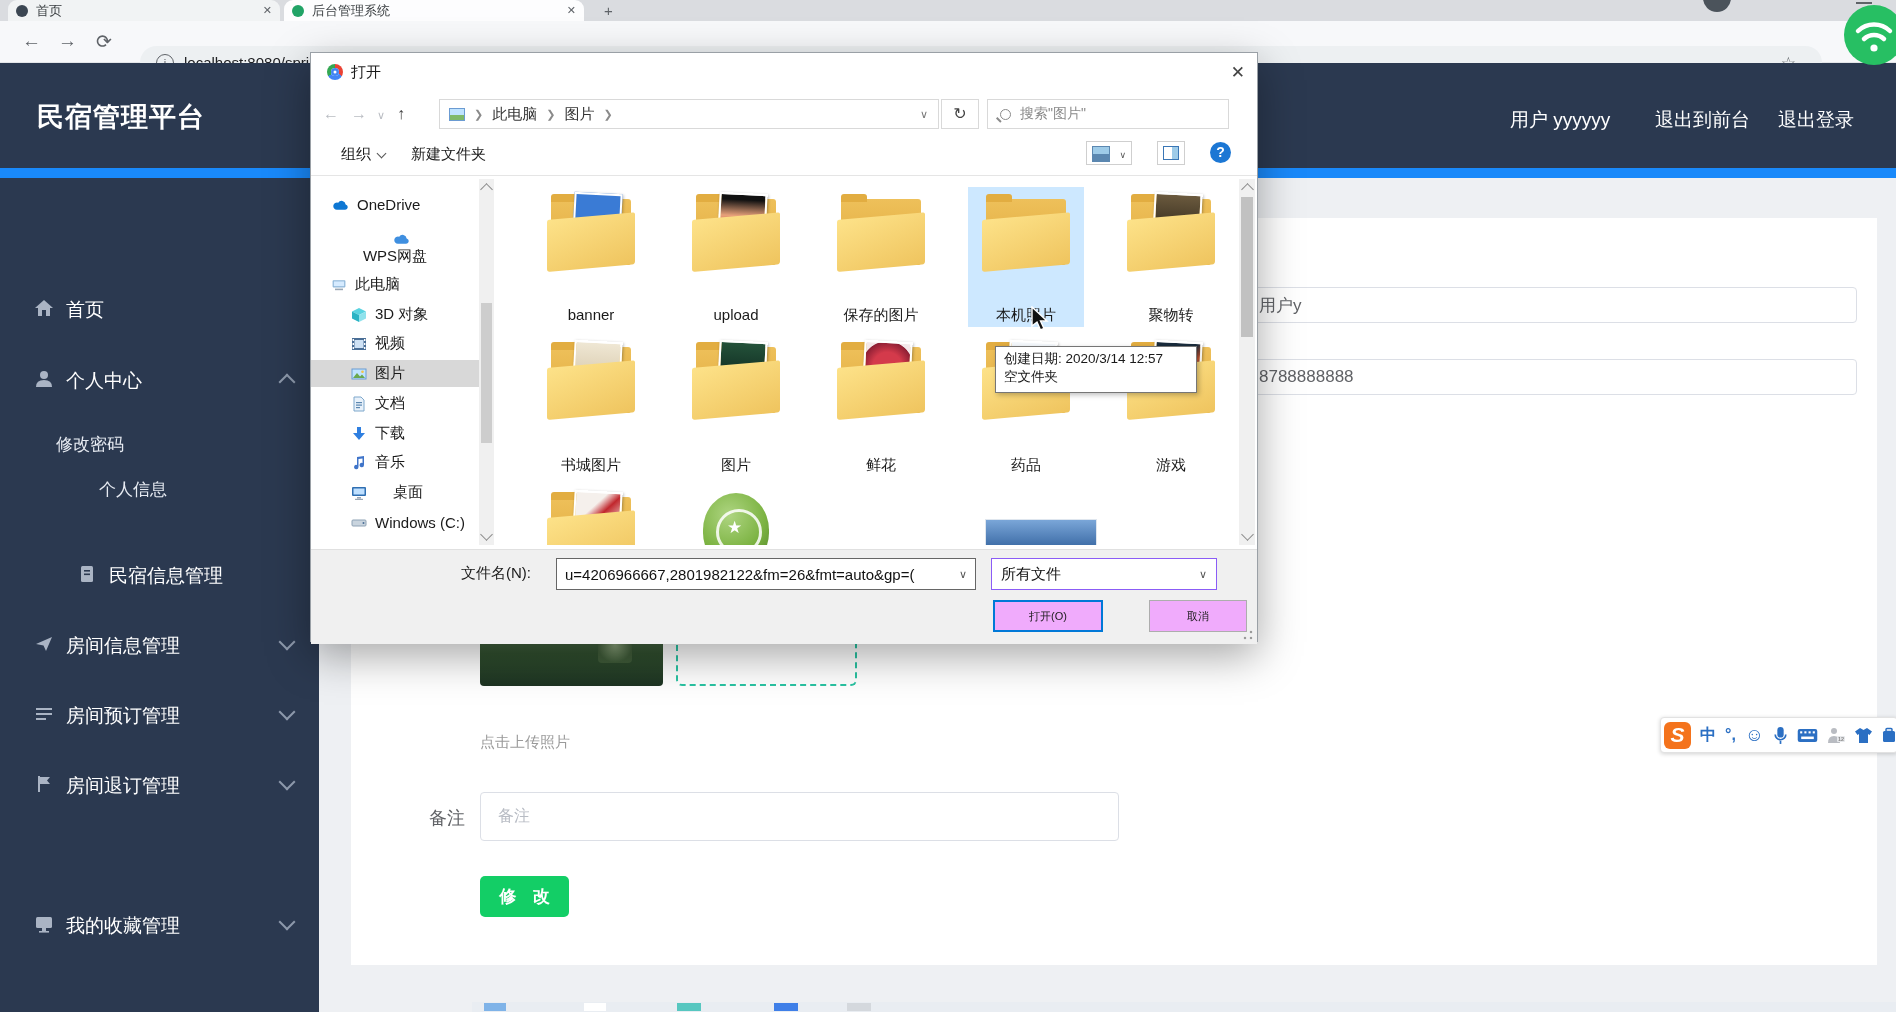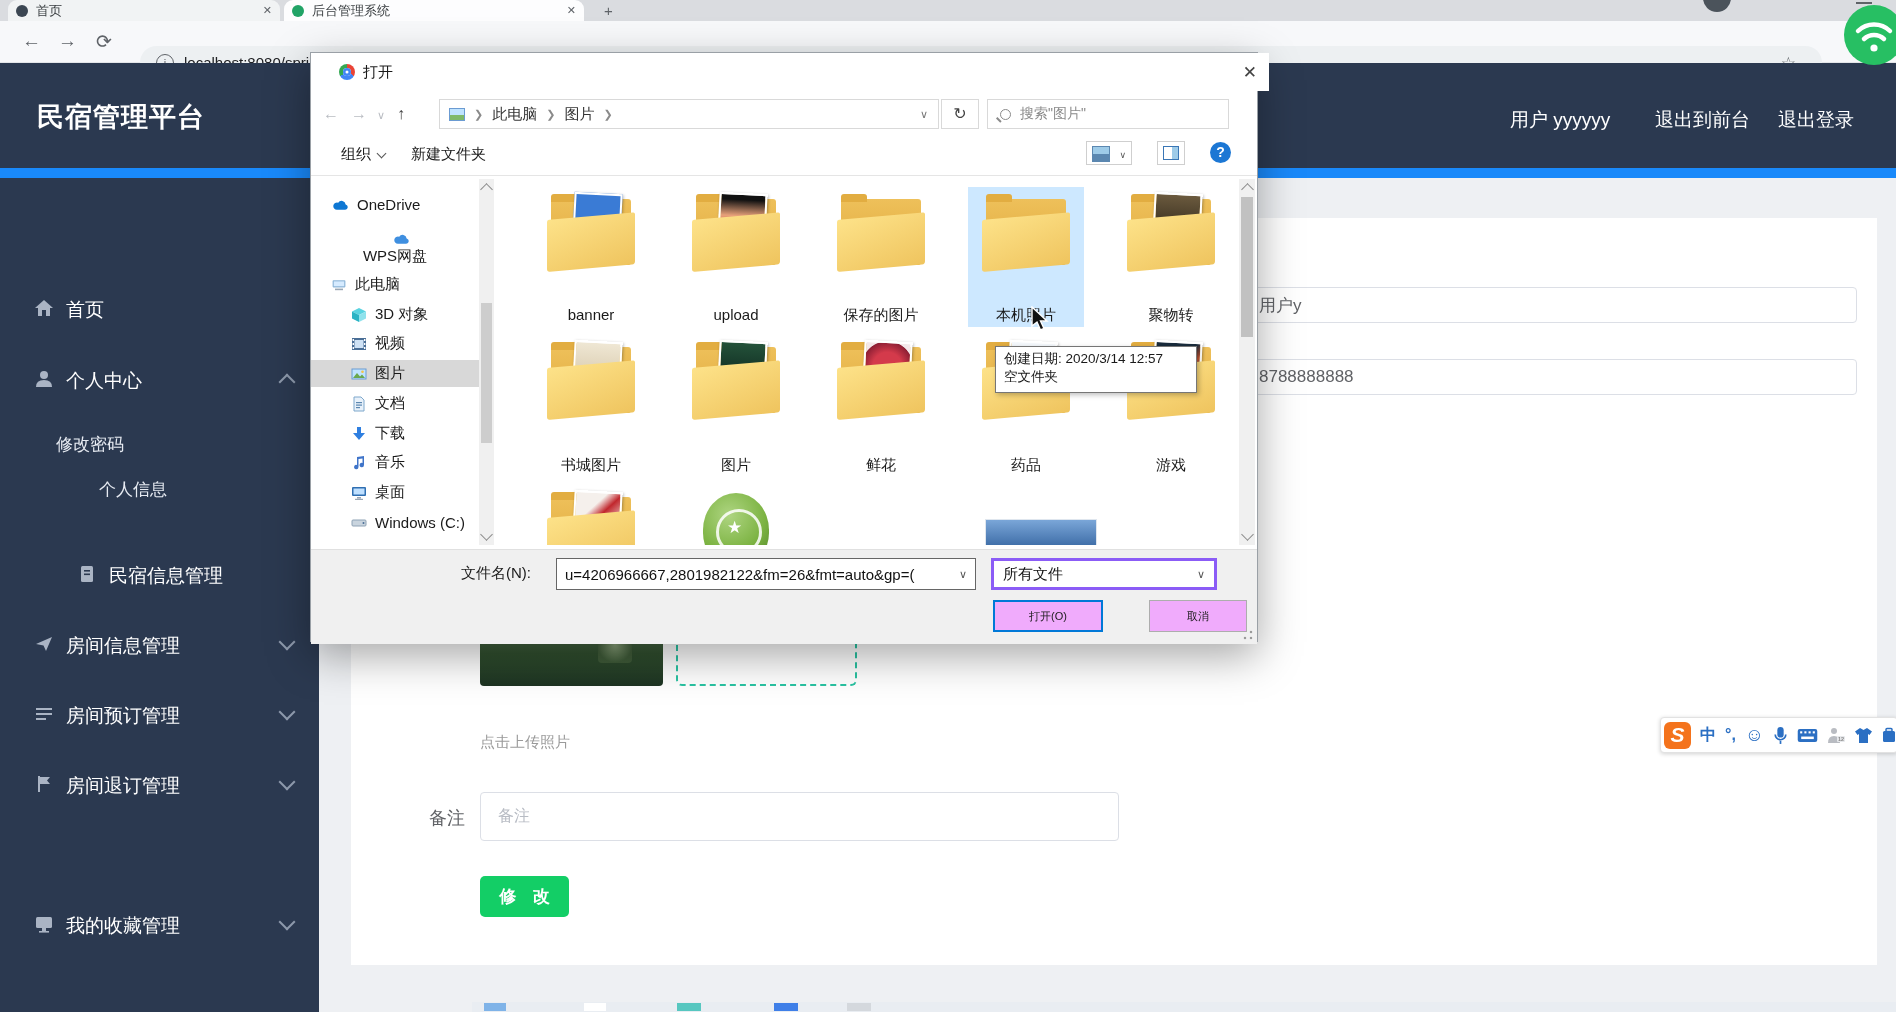--- a/index.html
+++ b/index.html
@@ -43,21 +43,21 @@
   .photo{position:absolute;left:480px;top:627px;width:183px;height:59px;border-radius:0 0 4px 4px;background:linear-gradient(180deg,#5a7a55 0%,#31502f 45%,#1d3322 100%);}
   .photo::after{content:"";position:absolute;left:118px;top:6px;width:34px;height:30px;background:radial-gradient(circle at 50% 40%, #9db48a, #44603c 70%);border-radius:4px;opacity:.8;}
   .dashedbox{position:absolute;left:676px;top:612px;width:181px;height:74px;border:2px dashed #2ac3a2;border-radius:6px;box-sizing:border-box;background:#fff;}
   .uploadhint{position:absolute;left:480px;top:733px;font-size:15px;color:#9a9a9a;}
   .notelabel{position:absolute;left:429px;top:806px;font-size:18px;color:#606266;}
   .noteinput{position:absolute;left:480px;top:792px;width:639px;height:49px;border:1px solid #dcdfe6;border-radius:4px;box-sizing:border-box;font-size:16px;color:#b8bcc4;display:flex;align-items:center;padding-left:17px;background:#fff;}
   .submitbtn{position:absolute;left:480px;top:870px;width:89px;height:41px;background:#13ce66;border-radius:5px;color:#fff;font-size:17px;font-weight:bold;display:flex;align-items:center;justify-content:center;letter-spacing:6px;padding-left:6px;box-sizing:border-box;margin-top:6px;}
 
   
   .dialog{position:absolute;left:310px;top:52px;width:948px;height:590px;background:#fff;border:1px solid #9aa0a6;box-shadow:0 14px 40px rgba(0,0,0,.35);box-sizing:border-box;z-index:50;}
-  .dtitle{position:absolute;left:12px;top:0;width:100%;height:38px;background:#fff;}
+  .dtitle{position:absolute;left:0;top:0;width:100%;height:38px;background:#fff;}
   .dtitle .tx{position:absolute;left:40px;top:10px;font-size:15px;color:#1a1a1a;}
   .dclose{position:absolute;right:12px;top:9px;font-size:17px;color:#444;}
   .chrome-ic{position:absolute;left:16px;top:11px;width:16px;height:16px;border-radius:50%;background:conic-gradient(#ea4335 0 33%, #4285f4 33% 66%, #34a853 66% 100%);}
   .chrome-ic::after{content:"";position:absolute;left:4px;top:4px;width:8px;height:8px;border-radius:50%;background:#fff;box-shadow:inset 0 0 0 2.5px #4285f4;}
   .addr-ic{color:#b9bcc2;font-size:16px;position:absolute;top:52px;}
   .bcbox{position:absolute;left:128px;top:46px;width:500px;height:30px;border:1px solid #d9d9d9;box-sizing:border-box;display:flex;align-items:center;font-size:15px;color:#333;}
   .bcsep{color:#8a8a8a;font-size:11px;margin:0 9px;}
   .bc-ic{width:16px;height:13px;margin-left:9px;background:linear-gradient(180deg,#bfe3ff 55%,#7fb96a 55%);border:1px solid #6b9bd2;box-sizing:border-box;}
   .bcchev{margin-left:auto;margin-right:10px;color:#777;font-size:11px;}
   .refbox{position:absolute;left:630px;top:46px;width:38px;height:30px;border:1px solid #d9d9d9;box-sizing:border-box;color:#444;font-size:16px;text-align:center;line-height:28px;}
@@ -88,21 +88,21 @@
   .fsel{position:absolute;background:#cde8ff;}
   .appegg{position:absolute;width:66px;height:74px;border-radius:50% 50% 46% 46%;background:radial-gradient(circle at 40% 30%, #aed581, #7cb342 55%, #4a7d23);}
   .appegg::before{content:"";position:absolute;left:13px;top:16px;width:40px;height:40px;border:3px solid rgba(255,255,255,.85);border-radius:50%;}
   .appegg::after{content:"★";position:absolute;left:24px;top:24px;color:#fff;font-size:17px;}
 
   .fnrow{position:absolute;left:0;top:496px;width:100%;height:94px;background:#f0f0f0;border-top:1px solid #e0e0e0;}
   .fnlabel{position:absolute;left:150px;top:14px;font-size:15px;color:#1a1a1a;}
   .fninput{position:absolute;left:245px;top:8px;width:420px;height:32px;background:#fff;border:1px solid #666;box-sizing:border-box;display:flex;align-items:center;font-size:15px;color:#111;}
   .fninput .val{margin-left:8px;white-space:nowrap;overflow:hidden;width:372px;}
   .fninput .dd{margin-left:auto;color:#555;font-size:11px;margin-right:8px;}
-  .fcombo{position:absolute;left:680px;top:8px;width:226px;height:32px;background:#fff;border:3px solid #8b5cf6;box-sizing:border-box;display:flex;align-items:center;font-size:15px;color:#111;}
+  .fcombo{position:absolute;left:680px;top:8px;width:226px;height:32px;background:#fff;border:1px solid #8b5cf6;box-sizing:border-box;display:flex;align-items:center;font-size:15px;color:#111;}
   .dbtn{position:absolute;top:50px;height:32px;background:#f0abfc;border:1px solid #adadad;box-sizing:border-box;font-size:11px;color:#1a1a1a;display:flex;align-items:center;justify-content:center;}
   .dbtn.def{border:2px solid #0078d7;}
   .grip{position:absolute;right:4px;bottom:4px;width:10px;height:10px;background:
     radial-gradient(circle at 8px 2px,#9a9a9a 1.4px,transparent 1.6px),
     radial-gradient(circle at 8px 8px,#9a9a9a 1.4px,transparent 1.6px),
     radial-gradient(circle at 2px 8px,#9a9a9a 1.4px,transparent 1.6px);}
 
   .tooltip{position:absolute;left:995px;top:346px;width:202px;height:47px;background:#fff;border:1px solid #767676;box-shadow:2px 2px 5px rgba(0,0,0,.25);z-index:70;font-size:13.5px;color:#1a1a1a;box-sizing:border-box;padding:3px 8px;line-height:18px;white-space:nowrap;}
 
   
@@ -341,21 +341,21 @@
           <path d="M6 1 L10 1 L10 7 L14 7 L8 14 L2 7 L6 7 Z" fill="#2f7fe0"></path>
         </svg>
       <span>下载</span>
     </div>
     <div class="dnav-item" style="top:396px;">
       <svg class="dnav-ic" style="margin-left:40px;" viewBox="0 0 16 16">
           <path d="M6 2 L13 1 L13 10 a2.2 2.2 0 1 1-1.5-2.1 L11.5 3.5 L7.5 4.1 L7.5 12 a2.2 2.2 0 1 1-1.5-2.1 Z" fill="#3f74c9"></path>
         </svg>
       <span>音乐</span>
     </div>
-    <div class="dnav-item" style="top:426px;">
+    <div class="dnav-item" style="top:426px;gap:18px;">
       <svg class="dnav-ic" style="margin-left:40px;" viewBox="0 0 16 16">
           <rect x="1" y="2" width="14" height="9" rx="1" fill="#2f6fb2"></rect>
           <rect x="2.5" y="3.5" width="11" height="6" fill="#bfe0ff"></rect>
           <rect x="6" y="12" width="4" height="1.6" fill="#9aa7b5"></rect>
           <rect x="4" y="13.8" width="8" height="1.2" fill="#9aa7b5"></rect>
         </svg>
       <span>桌面</span>
     </div>
     <div class="dnav-item" style="top:456px;">
       <svg class="dnav-ic" style="margin-left:40px;" viewBox="0 0 16 16">

